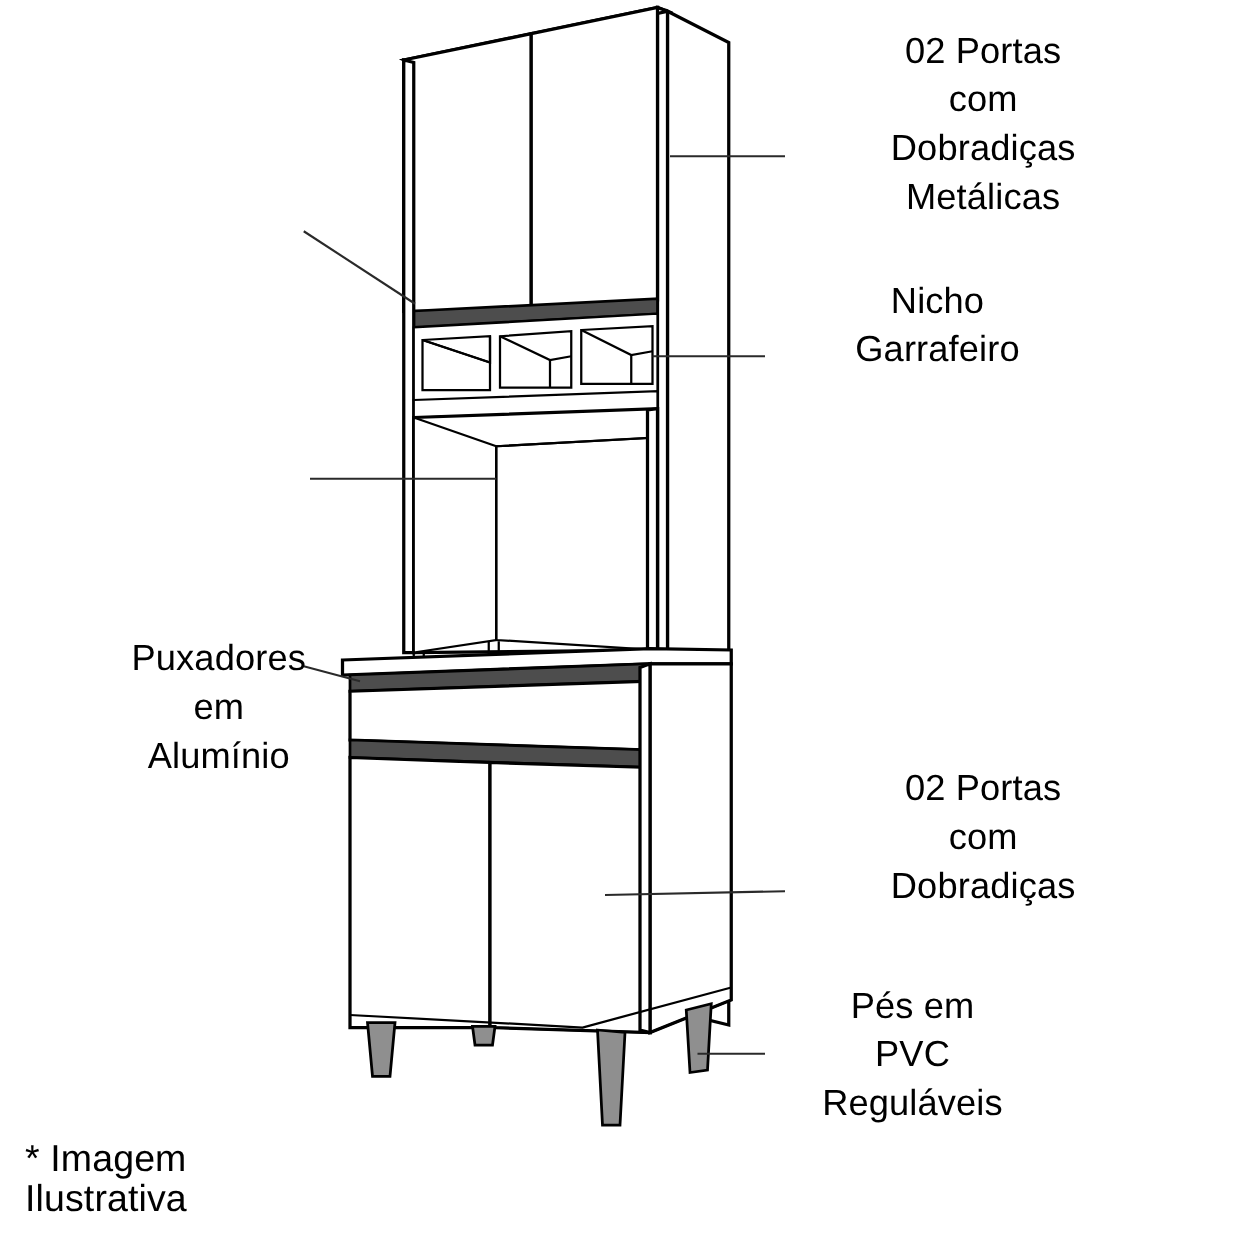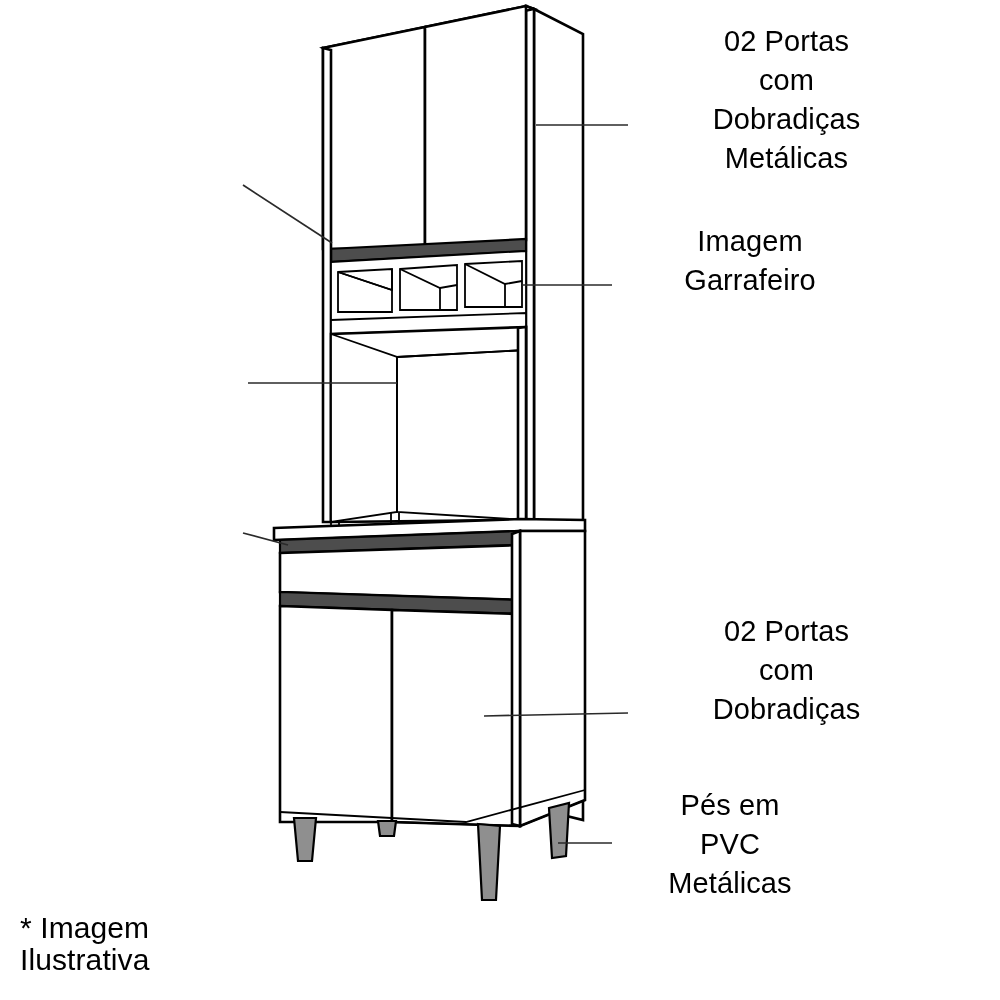--- a/index.html
+++ b/index.html
@@ -171,29 +171,32 @@
       <path class="lead" d="M 558 843 L 612 843"></path>
     </g>
   </svg>
 
   <div class="callout center" id="c-doors-top">02 Portas
 com
 Dobradiças
 Metálicas</div>
 
 
-  <div class="callout center" id="c-garrafeiro">Imagem
+  <div class="callout center" id="c-garrafeiro">Nicho
 Garrafeiro</div>
 
 
+  <div class="callout center" id="c-handles">Puxadores
+em
+Alumínio</div>
 
   <div class="callout center" id="c-doors-bottom">02 Portas
 com
 Dobradiças</div>
 
   <div class="callout center" id="c-feet">Pés em
 PVC
-Metálicas</div>
+Reguláveis</div>
 
   <div class="callout left footnote" id="c-footnote">* Imagem
 Ilustrativa</div>
 
 </div>
 
 </body></html>

